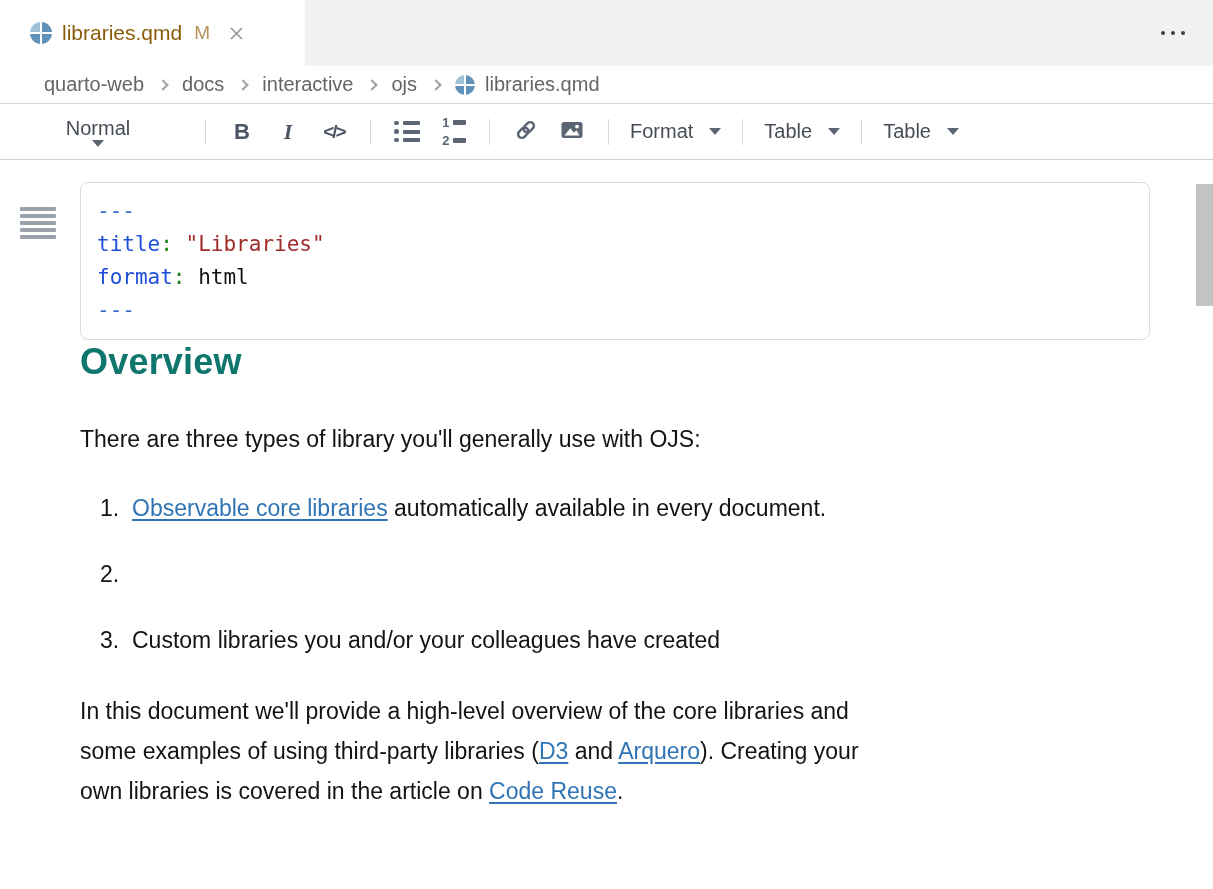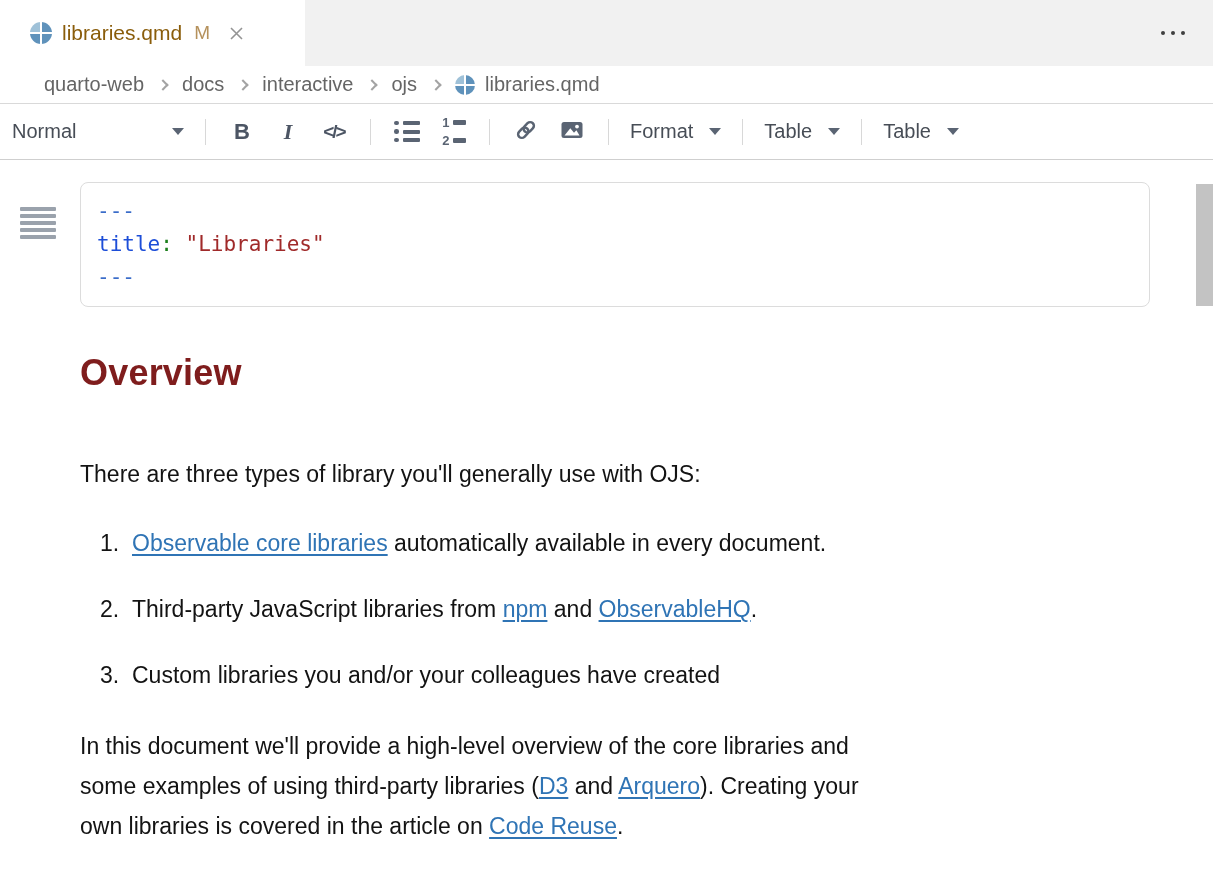--- a/index.html
+++ b/index.html
@@ -34,21 +34,21 @@
     border-right:2px solid #a3a3a3; transform:rotate(45deg); margin:0 3px; flex:none; }
   .crumb-file { display:flex; align-items:center; gap:10px; cursor:pointer; }
 
   
   .toolbar { height:56px; display:flex; align-items:center; padding:0 12px;
     background:#fff; border-bottom:1px solid #cfcfcf; color:#474d56; }
   .tb-sep { width:1px; height:26px; background:#d8d8d8; margin:0 13px; flex:none; }
   .tbtn { min-width:46px; height:40px; display:flex; align-items:center;
     justify-content:center; cursor:pointer; border-radius:4px; }
   .style-select { width:180px; display:flex; align-items:center;
-    justify-content:space-between; padding:0 8px 0 0; font-size:20px; cursor:pointer; }
+    justify-content:space-between; padding:0 8px 0 0; font-size:20px; cursor:pointer;flex-direction:column; }
   .tb-menu { display:flex; align-items:center; gap:16px; font-size:20px;
     padding:0 8px; height:40px; cursor:pointer; }
   .dd-arrow { width:0; height:0; border-left:6px solid transparent;
     border-right:6px solid transparent; border-top:7px solid #5a6473; }
   .glyph-bold { font-size:22px; font-weight:800; color:#4c5564; }
   .glyph-italic { font-size:22px; font-style:italic; font-weight:600;
     font-family:"Liberation Serif", serif; color:#4c5564; }
   .glyph-code { font-size:19px; font-weight:700; letter-spacing:-2px; color:#4c5564; }
   .ul-icon { display:flex; flex-direction:column; gap:4px; }
   .ul-icon .row { display:flex; align-items:center; gap:4px; }
@@ -70,24 +70,24 @@
   .yaml-box { margin-top:22px; border:1px solid #dcdcdc; border-radius:8px;
     padding:12px 16px; font-family:"DejaVu Sans Mono", monospace;
     font-size:21px; line-height:33px; background:#fff; }
   .yaml-line { white-space:pre; }
   .tok-dash { color:#3a6cc9; }
   .tok-key { color:#1d4ed8; }
   .tok-colon { color:#1b7f1b; }
   .tok-str { color:#a02a2a; }
   .tok-plain { color:#121212; }
 
-  .doc-heading { margin-top:44px; font-size:36px; line-height:44px;
-    font-weight:700; color:#7f1d1d; letter-spacing:0.2px; }
+  .doc-heading { font-size:36px; line-height:44px;
+    font-weight:700; color:#0f766e; letter-spacing:0.2px; }
   .doc-para { font-size:23px; line-height:30px; color:#131313; }
-  .para-intro { margin-top:64px; }
+  .para-intro { margin-top:40px; }
   .para-closing { margin-top:26px; line-height:40px; }
   .doc-list { margin-top:39px; }
   .doc-li { display:flex; font-size:23px; line-height:30px; color:#131313; margin-bottom:36px; }
   .doc-li .marker { width:32px; flex:none; margin-left:20px; }
   a.lnk { color:#2f74b5; text-decoration:underline; text-underline-offset:3px; cursor:pointer; }
 </style>
 </head>
 <body>
 
 <div class="tabbar">
@@ -228,35 +228,35 @@
       <i></i>
       <i></i>
       <i></i>
   </div>
 
   <div class="scroll-thumb"></div>
 
   <div class="yaml-box">
     <div class="yaml-line"><span class="tok-dash">---</span></div>
     <div class="yaml-line"><span class="tok-key">title</span><span class="tok-colon">:</span><span class="tok-plain"> </span><span class="tok-str">"Libraries"</span></div>
+    <div class="yaml-line"><span class="tok-key">format</span><span class="tok-colon">:</span><span class="tok-plain"> </span><span class="tok-plain">html</span></div>
     <div class="yaml-line"><span class="tok-dash">---</span></div>
   </div>
 
   <h1 class="doc-heading">Overview</h1>
 
   <p class="doc-para para-intro"><span>There are three types of library you'll generally use with OJS:</span></p>
 
   <div class="doc-list">
     <div class="doc-li">
       <span class="marker">1.</span>
       <span><a class="lnk" href="#">Observable core libraries</a><span> automatically available in every document.</span></span>
     </div>
     <div class="doc-li">
       <span class="marker">2.</span>
-      <span><span>Third-party JavaScript libraries from </span><a class="lnk" href="#">npm</a><span> and </span><a class="lnk" href="#">ObservableHQ</a><span>.</span></span>
     </div>
     <div class="doc-li">
       <span class="marker">3.</span>
       <span><span>Custom libraries you and/or your colleagues have created</span></span>
     </div>
   </div>
 
   <p class="doc-para para-closing"><span>In this document we'll provide a high-level overview of the core libraries and</span><br><span>some examples of using third-party libraries (</span><a class="lnk" href="#">D3</a><span> and </span><a class="lnk" href="#">Arquero</a><span>). Creating your</span><br><span>own libraries is covered in the article on </span><a class="lnk" href="#">Code Reuse</a><span>.</span></p>
 
 </div>

